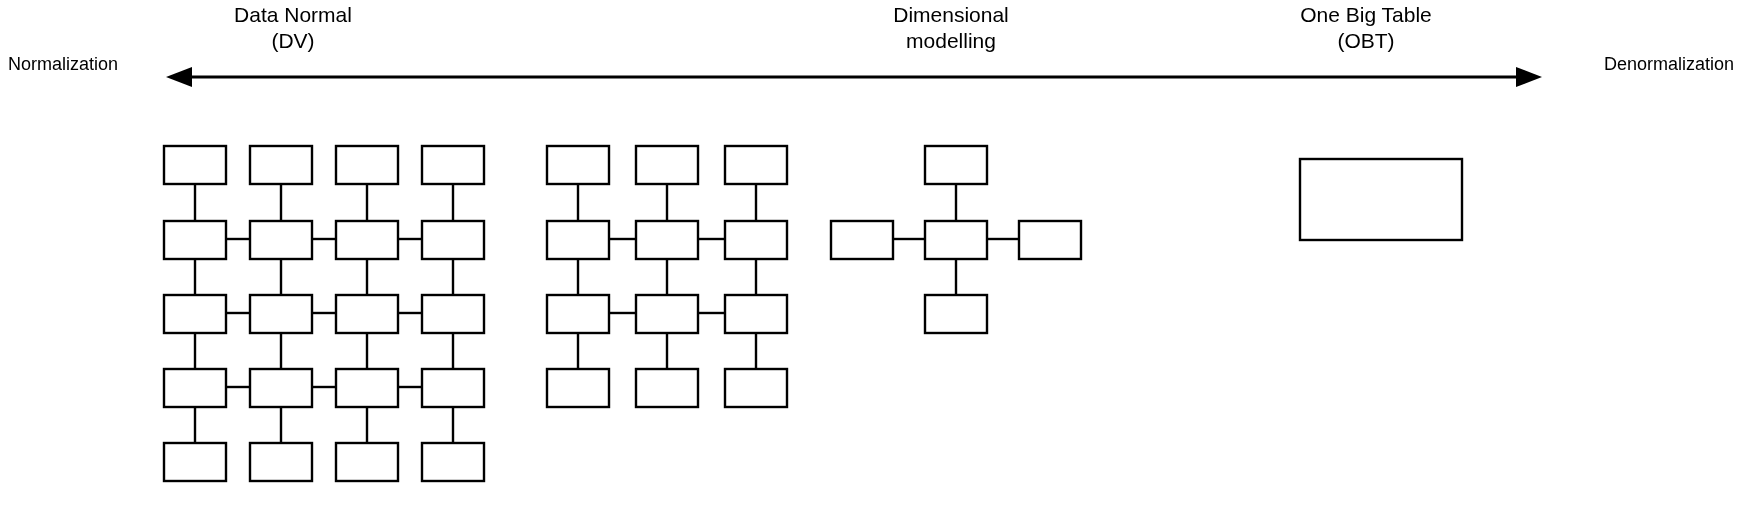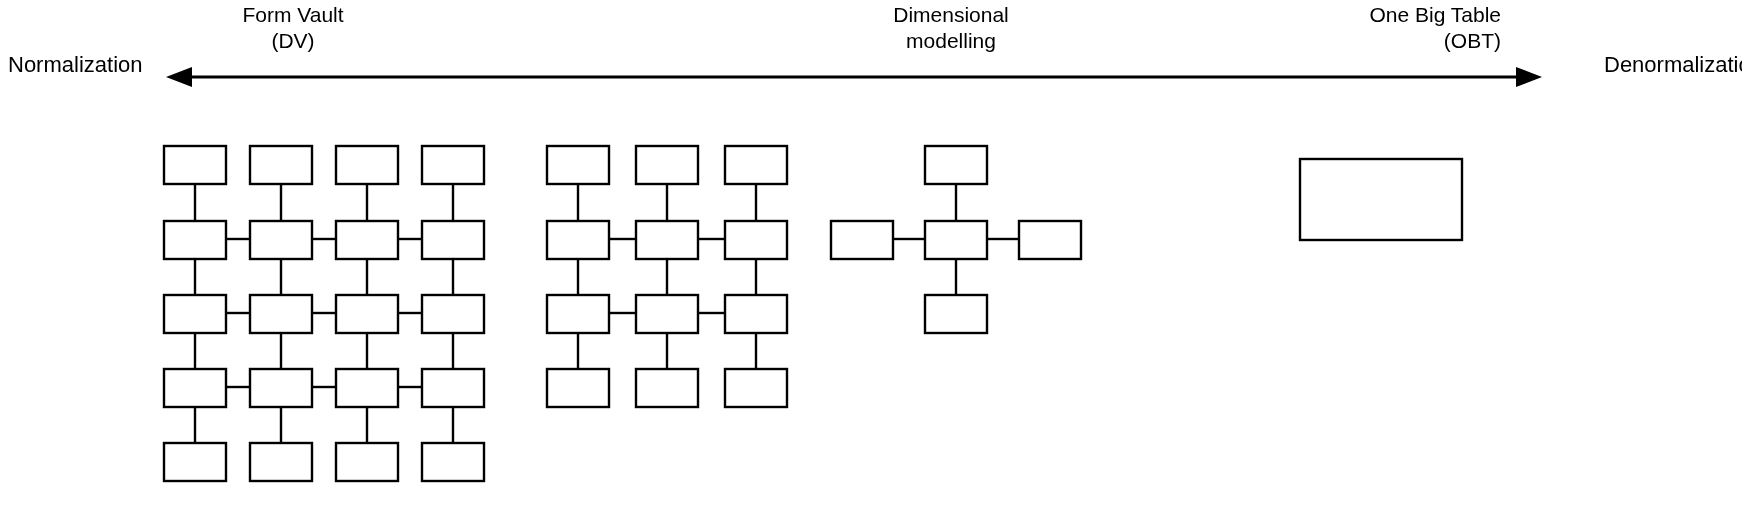--- a/index.html
+++ b/index.html
@@ -10,40 +10,40 @@
   }
   #canvas{
     position:relative;
     width:1742px;
     height:524px;
     overflow:hidden;
     background:#ffffff;
   }
   .axis-label{
     position:absolute;
-    font-size:22px;
+    font-size:18px;
     line-height:25px;
     color:#000;
     white-space:nowrap;
   }
   #label-normalization{ left:8px; top:52px; }
   #label-denormalization{ left:1604px; top:52px; }
 
   .col-title{
     position:absolute;
     font-size:21px;
     line-height:26px;
     text-align:center;
     color:#000;
     white-space:pre-line;
   }
   #title-dv{  left:193px;  top:2px;  width:200px; }
   #title-3nf{ left:565px;  top:2px;  width:200px; }
   #title-dim{ left:851px;  top:2px;  width:200px; }
-  #title-obt{ left:1301px; top:2px;  width:200px;text-align:right; }
+  #title-obt{ left:1266px; top:2px;  width:200px; }
 
   svg#diagram{
     position:absolute;
     left:0; top:0;
     width:1742px;
     height:524px;
     display:block;
   }
   svg#diagram rect{
     fill:#ffffff;
@@ -64,21 +64,21 @@
 </style>
 </head>
 <body>
 
 <div id="canvas">
 
   <div class="axis-label" id="label-normalization">Normalization</div>
 
   <div class="axis-label" id="label-denormalization">Denormalization</div>
 
-  <div class="col-title" id="title-dv">Form Vault
+  <div class="col-title" id="title-dv">Data Normal
 (DV)</div>
 
 
   <div class="col-title" id="title-dim">Dimensional
 modelling</div>
 
   <div class="col-title" id="title-obt">One Big Table
 (OBT)</div>
 
   <svg id="diagram" viewBox="0 0 1742 524">

